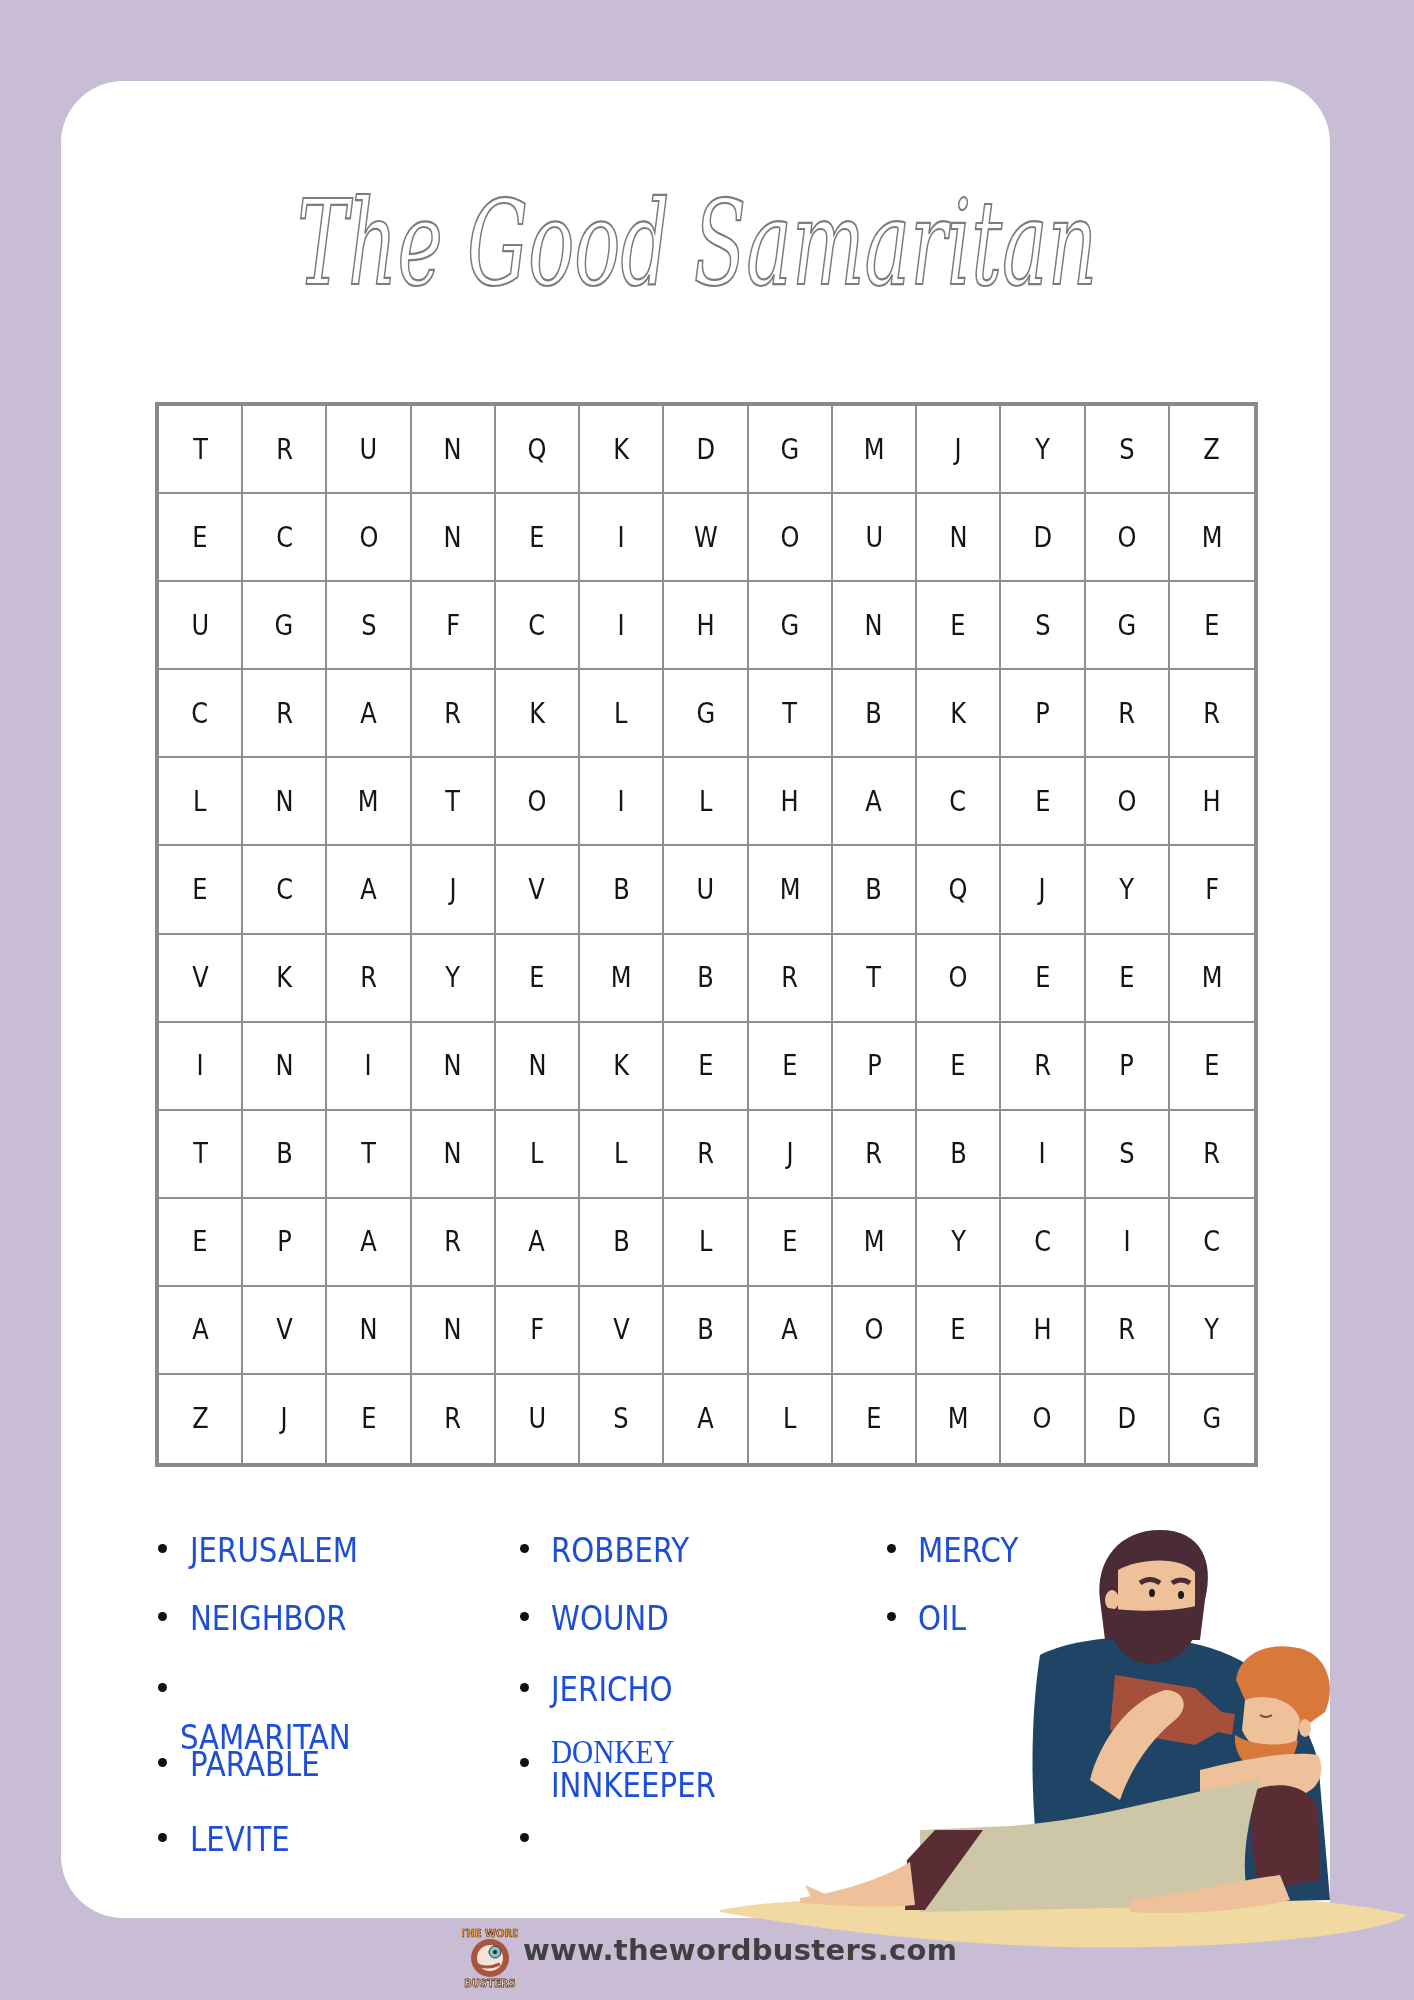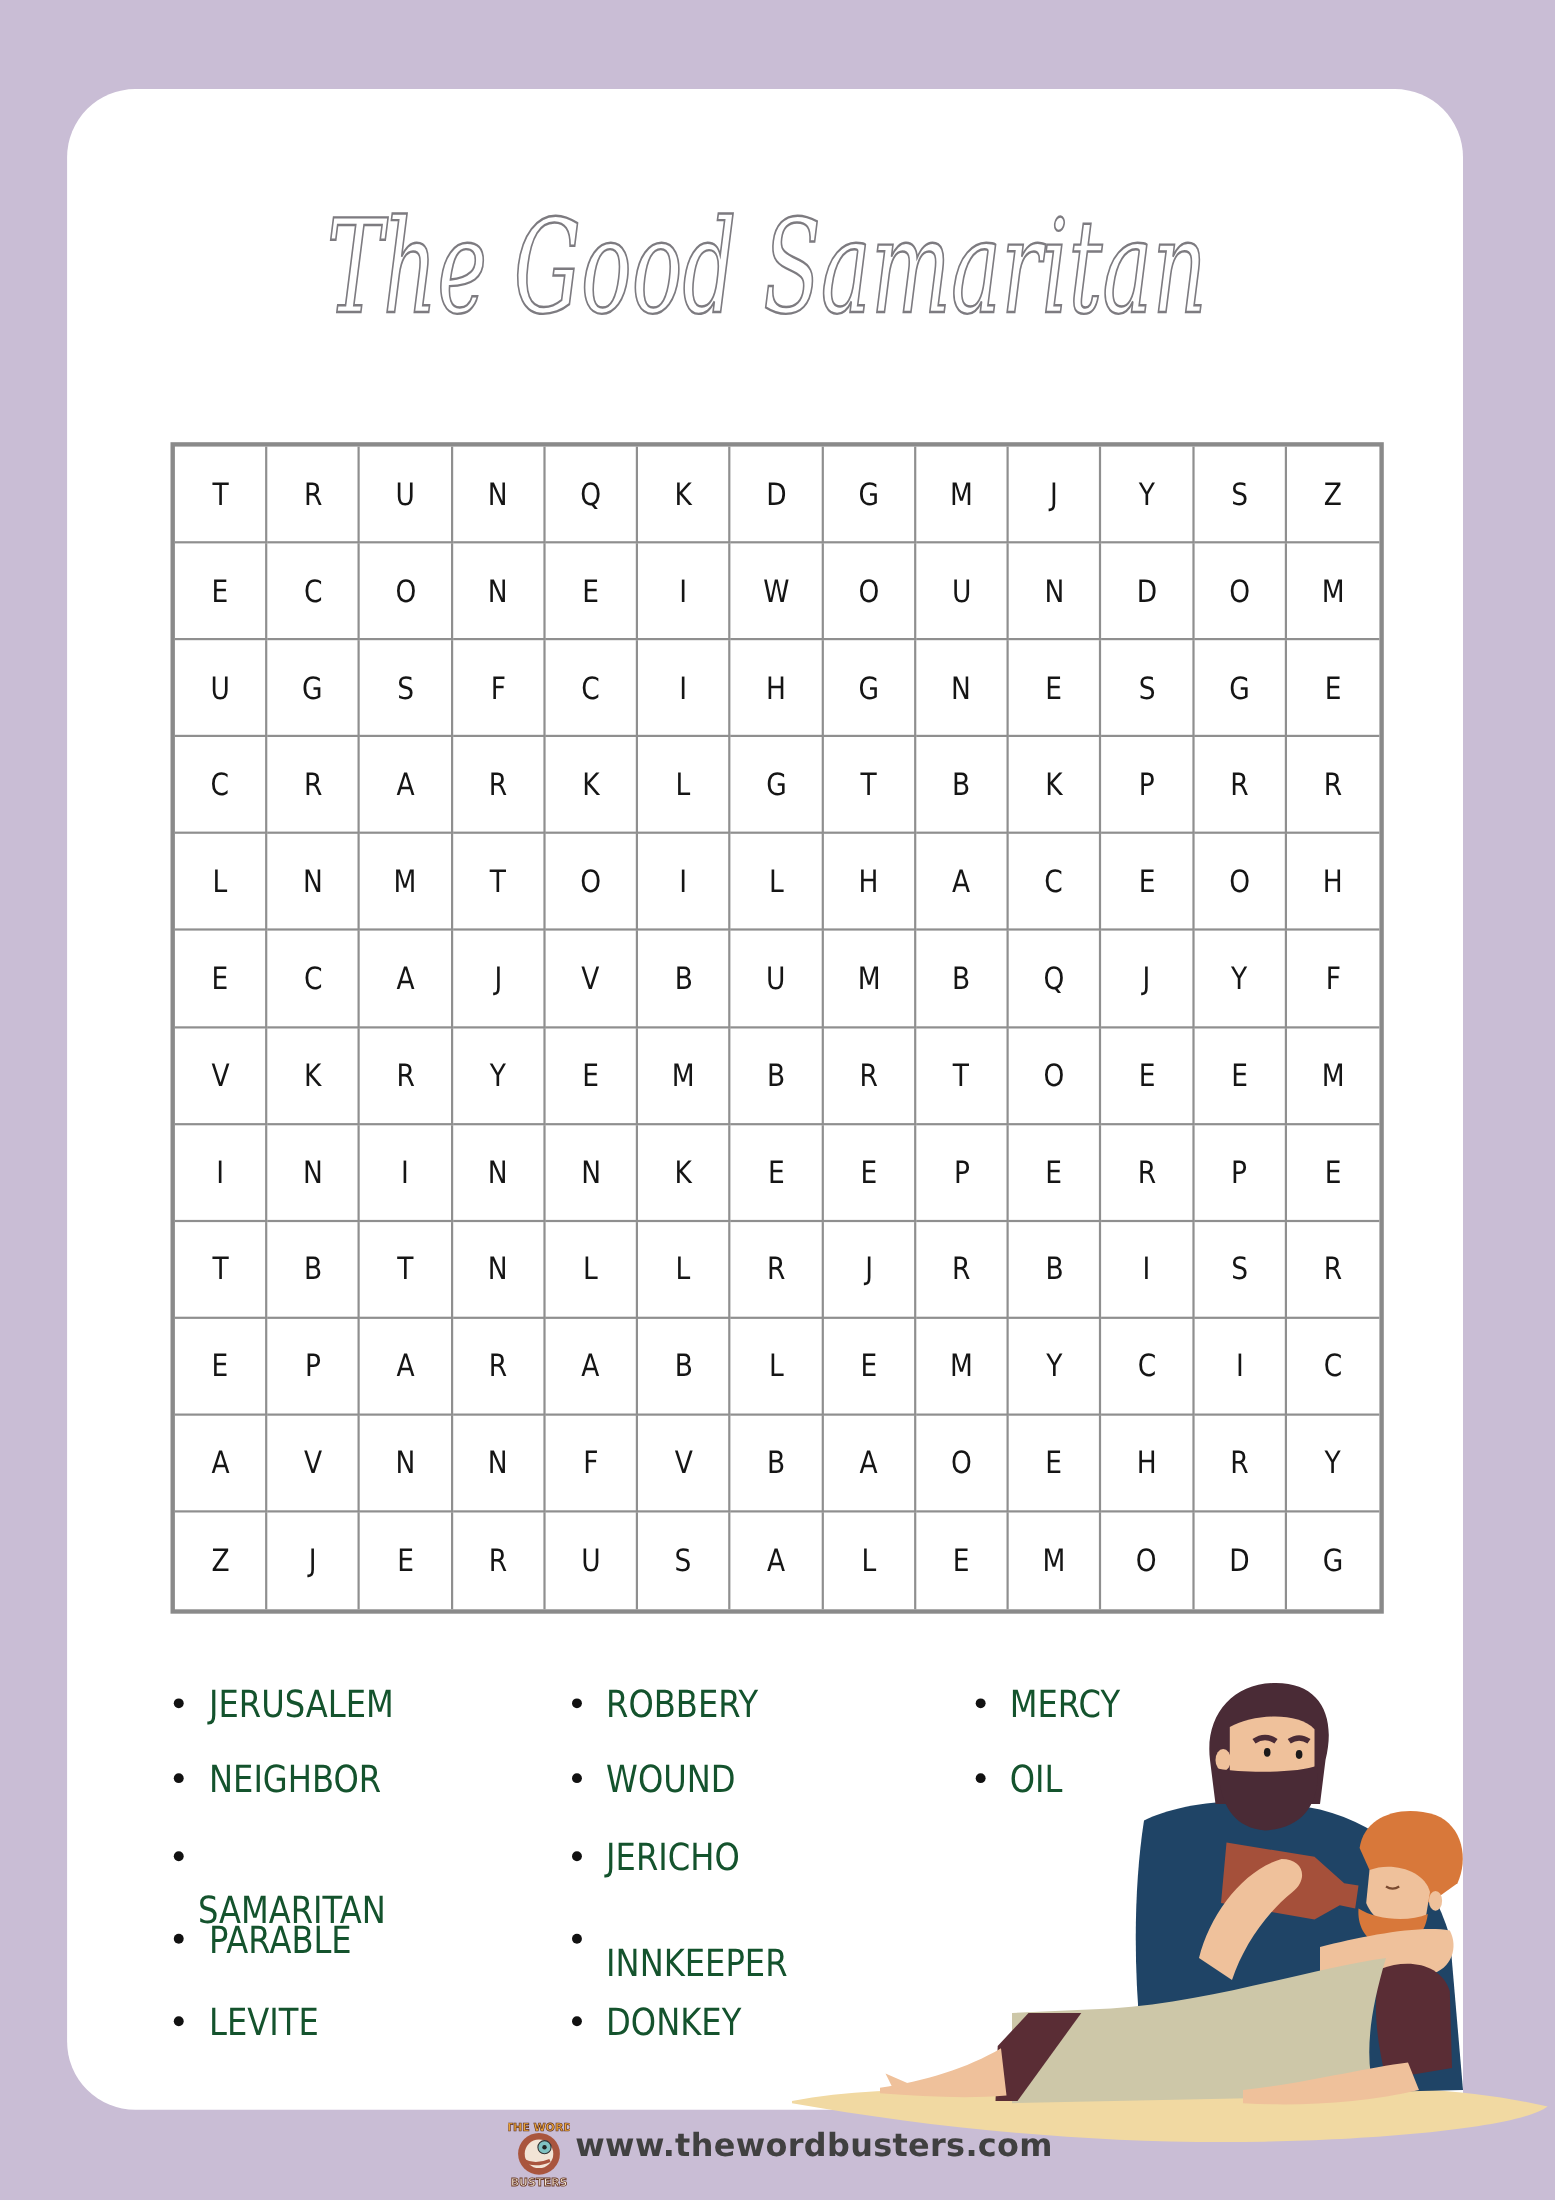--- a/index.html
+++ b/index.html
@@ -27,21 +27,21 @@
     display: flex; align-items: center; justify-content: center;
     font-family: "DejaVu Sans", sans-serif; font-size: 28px; color: #151515;
     transform-origin: center;
   }
   .cell span { display: inline-block; transform: scaleX(0.86); }
   .cell.lastcol { border-right: none; }
   .cell.lastrow { border-bottom: none; }
   .wordlist { position: absolute; left: 0; top: 0; }
   .word {
     position: absolute; font-family: "DejaVu Sans", sans-serif; font-size: 34px;
-    color: #14532d; letter-spacing: 0px; white-space: nowrap; line-height: 1;
+    color: #1d4ed8; letter-spacing: 0px; white-space: nowrap; line-height: 1;
     font-weight: normal;
   }
   .word .txt { display: inline-block; transform: scaleX(0.86); transform-origin: left center; }
   .bullet {
     position: absolute; width: 9px; height: 9px; border-radius: 50%; background: #111;
   }
   .illus { position: absolute; left: 700px; top: 1500px; width: 714px; height: 460px; }
   .footer-logo { position: absolute; left: 462px; top: 1924px; width: 56px; height: 66px; }
   .footer-url {
     position: absolute; left: 523px; top: 1933px;
@@ -544,21 +544,21 @@
     <div class="word" style="left: 190px; top: 1822px;"><span class="txt">LEVITE</span></div>
     <div class="bullet" style="left: 520px; top: 1544px;"></div>
     <div class="word" style="left: 551px; top: 1533px;"><span class="txt">ROBBERY</span></div>
     <div class="bullet" style="left: 520px; top: 1612px;"></div>
     <div class="word" style="left: 551px; top: 1601px;"><span class="txt">WOUND</span></div>
     <div class="bullet" style="left: 520px; top: 1683px;"></div>
     <div class="word" style="left: 551px; top: 1672px; text-decoration: underline;"><span class="txt">JERICHO</span></div>
     <div class="bullet" style="left: 520px; top: 1758px;"></div>
     <div class="word" style="left: 551px; top: 1747px; margin-top: 21px;"><span class="txt">INNKEEPER</span></div>
     <div class="bullet" style="left: 520px; top: 1833px;"></div>
-    <div class="word" style="left: 551px; top: 1822px;"><span class="txt">DONKEY</span></div>
+    <div class="word" style="left: 551px; top: 1735px; font-family: Liberation Serif, serif;"><span class="txt">DONKEY</span></div>
     <div class="bullet" style="left: 887px; top: 1544px;"></div>
     <div class="word" style="left: 918px; top: 1533px;"><span class="txt">MERCY</span></div>
     <div class="bullet" style="left: 887px; top: 1612px;"></div>
     <div class="word" style="left: 918px; top: 1601px;"><span class="txt">OIL</span></div>
   </div>
 
 <div class="illus">
   <svg width="714" height="460" viewBox="700 1500 714 460">
 
     <path d="M720 1910 C 800 1895, 900 1900, 1000 1900 C 1150 1895, 1300 1890, 1407 1915 C 1380 1935, 1250 1945, 1150 1947 C 1000 1950, 850 1935, 720 1912 Z" fill="#f1d9a2"></path>

